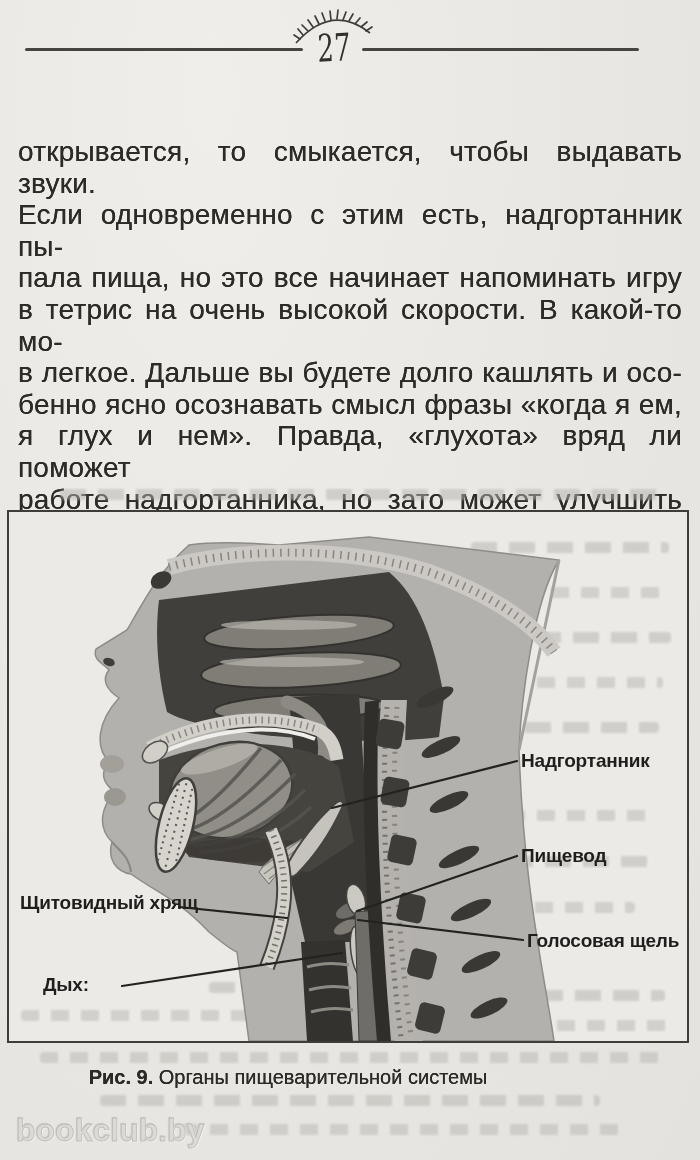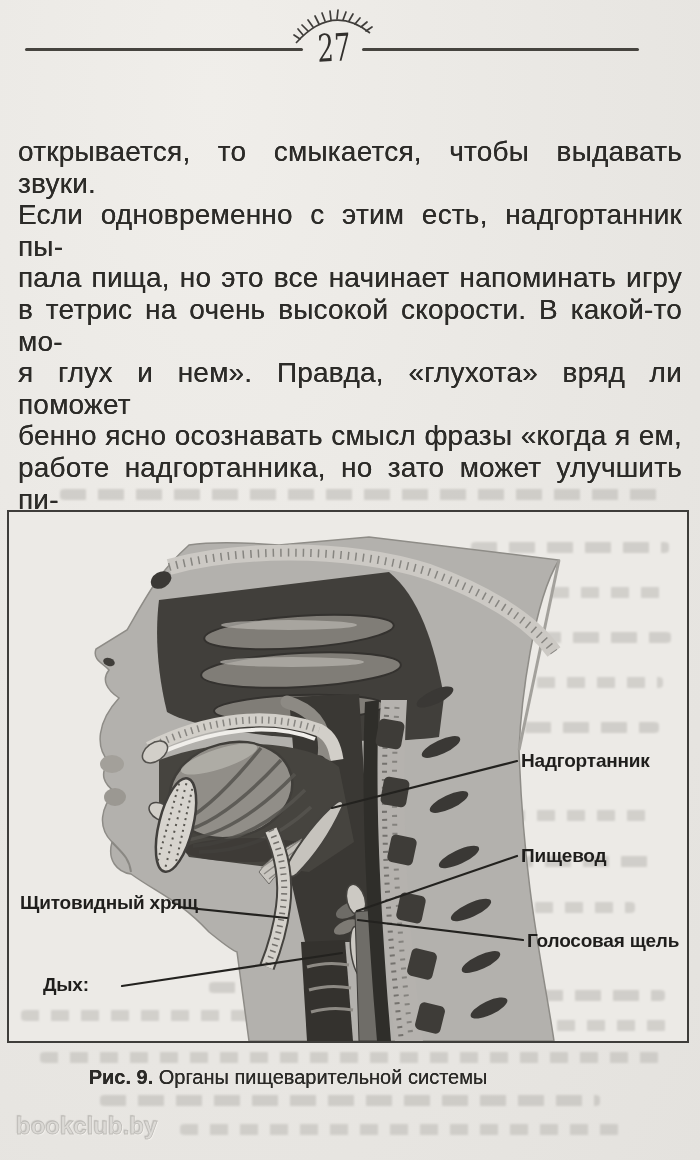--- a/index.html
+++ b/index.html
@@ -36,21 +36,21 @@
   .fl{
     position:absolute;z-index:3;white-space:nowrap;
     font-weight:bold;font-size:19px;color:#1f1e1c;letter-spacing:-.2px;
   }
   
   .caption{position:absolute;left:0;top:1066px;width:576px;text-align:center;
     font-size:20px;color:#2b2a27;z-index:2;text-shadow:0 0 .4px #2b2a27;}
   .caption .cap-bold{font-weight:bold;}
   .watermark{
     position:absolute;left:16px;top:1112px;z-index:2;
-    font-size:24px;font-weight:bold;color:#dcdad6;
+    font-size:32px;font-weight:bold;color:#dcdad6;
     -webkit-text-stroke:.8px #bdbbb7;
     text-shadow:1px 1px 1px #f6f4f0,-1px -1px 1px #c9c7c3;
   }
   
   .bleed{position:absolute;height:11px;opacity:.5;filter:blur(1.2px);border-radius:4px;z-index:0;}
   .b1{background:repeating-linear-gradient(90deg,#b6b4af 0 26px,transparent 26px 38px);}
   .b2{background:repeating-linear-gradient(90deg,#b9b7b2 0 18px,transparent 18px 30px);}
 </style>
 </head>
 <body>
@@ -75,22 +75,23 @@
     <line x1="76" y1="26" x2="82" y2="22"></line>
   </g>
 </svg>
 <div id="page-number">27</div>
 
 <div class="para">
     <div class="tl">открывается, то смыкается, чтобы выдавать звуки.</div>
     <div class="tl">Если одновременно с этим есть, надгортанник пы-</div>
     <div class="tl">пала пища, но это все начинает напоминать игру</div>
     <div class="tl">в тетрис на очень высокой скорости. В какой-то мо-</div>
+    <div class="tl">в легкое. Дальше вы будете долго кашлять и осо-</div>
+    <div class="tl">бенно ясно осознавать смысл фразы «когда я ем,</div>
     <div class="tl">я глух и нем». Правда, «глухота» вряд ли поможет</div>
-    <div class="tl">бенно ясно осознавать смысл фразы «когда я ем,</div>
     <div class="tl">работе надгортанника, но зато может улучшить пи-</div>
     <div class="tl">щеварение.</div>
   </div>
 
 <div class="bleed b1" style="left:60px;top:489px;width:600px;"></div>
 <div class="bleed b2" style="left:40px;top:1052px;width:620px;"></div>
 <div class="bleed b1" style="left:100px;top:1095px;width:500px;"></div>
 <div class="bleed b2" style="left:180px;top:1124px;width:440px;"></div>
 
 <div class="figure">

